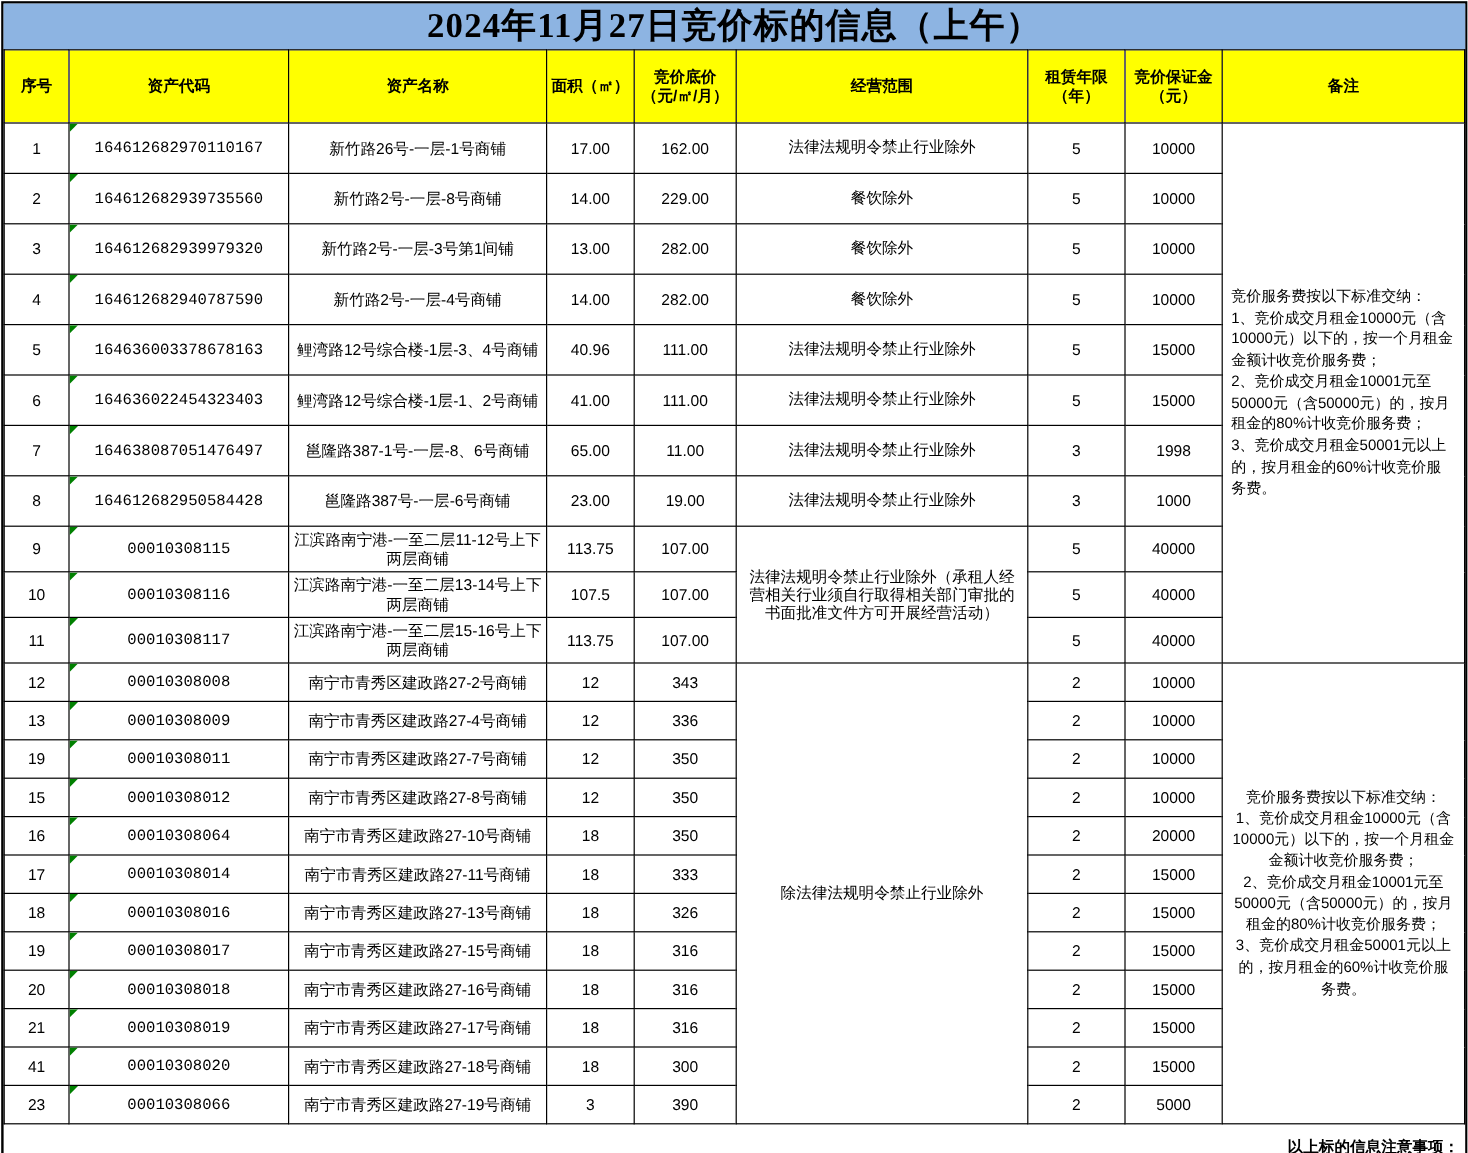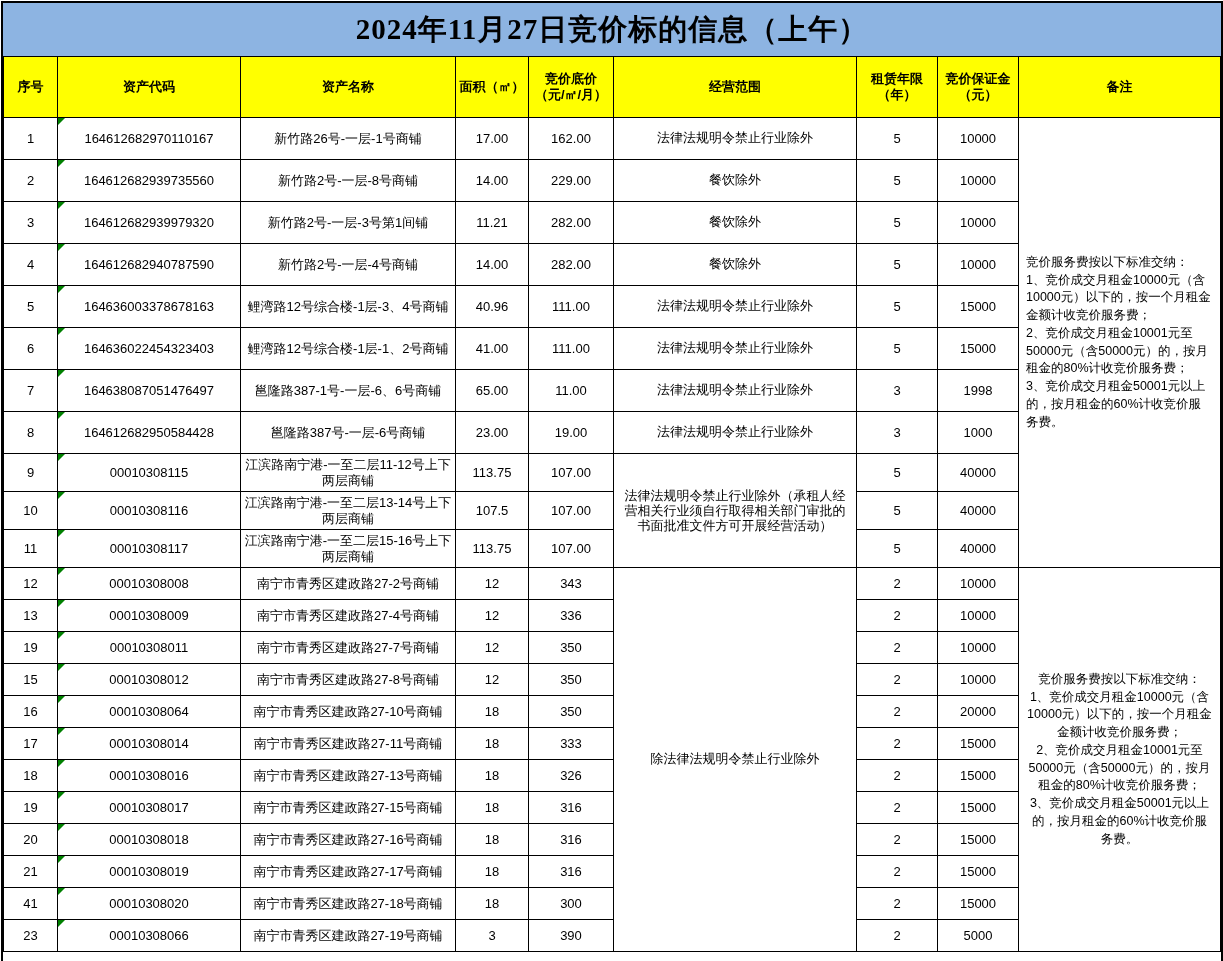--- a/index.html
+++ b/index.html
@@ -1,27 +1,27 @@
 <!DOCTYPE html>
 <html><head>
 <meta charset="utf-8">
 <style>
   html,body{margin:0;padding:0;background:#fff;}
   body{font-family:"Liberation Sans","DejaVu Sans",sans-serif;color:#000;}
   .sheet{display:inline-block;border:2px solid #000;margin:1px;background:#fff;}
-  .title-bar{height:53px;background:#8DB4E2;display:flex;align-items:center;justify-content:center;
+  .title-bar{height:38px;background:#8DB4E2;display:flex;align-items:center;justify-content:center;
     font-size:29px;font-weight:bold;font-family:"Liberation Serif","DejaVu Serif",serif;letter-spacing:1px;}
   table{border-collapse:collapse;table-layout:fixed;width:1217px;}
   th,td{border:1px solid #000;vertical-align:middle;text-align:center;overflow:hidden;}
   th{background:#FFFF00;font-weight:bold;font-size:13px;white-space:pre-line;height:60px;line-height:1.25;padding:0 2px;}
   td{font-size:13px;padding:0 2px;}
   tr.h-sm td{height:25px;}
   tr.h-md td{height:37px;line-height:1.18;}
   tr.h-lg td{height:31px;}
-  td.c1{position:relative;white-space:nowrap;}
+  td.c1{position:relative;white-space:nowrap;font-family:Liberation Mono, monospace;}
   td.c5{padding:8px 8px;line-height:1.3;margin-top:28px;}
   td.remark{white-space:pre-line;font-size:12.5px;line-height:1.42;padding:0 7px;vertical-align:middle;}
   td.rleft{text-align:left;}
   td.rcenter{text-align:center;}
   .tri{position:absolute;top:0;left:0;width:0;height:0;
     border-top:7px solid #008000;border-right:7px solid transparent;}
   .notes{padding:10px 5px 8px 5px;font-size:13px;line-height:17.4px;min-height:120px;}
   .note-line{white-space:pre;text-align:right;}
   .red{color:#b91c1c;}
   .b{font-weight:bold;}
@@ -83,21 +83,21 @@
           <td class="c3">14.00</td>
           <td class="c4">229.00</td>
           <td class="c5">餐饮除外</td>
           <td class="c6">5</td>
           <td class="c7">10000</td>
         </tr>
         <tr class="h-sm">
           <td class="c0">3</td>
           <td class="c1">164612682939979320<span class="tri"></span></td>
           <td class="c2">新竹路2号-一层-3号第1间铺</td>
-          <td class="c3">11.21</td>
+          <td class="c3">13.00</td>
           <td class="c4">282.00</td>
           <td class="c5">餐饮除外</td>
           <td class="c6">5</td>
           <td class="c7">10000</td>
         </tr>
         <tr class="h-sm">
           <td class="c0">4</td>
           <td class="c1">164612682940787590<span class="tri"></span></td>
           <td class="c2">新竹路2号-一层-4号商铺</td>
           <td class="c3">14.00</td>
@@ -122,21 +122,21 @@
           <td class="c2">鲤湾路12号综合楼-1层-1、2号商铺</td>
           <td class="c3">41.00</td>
           <td class="c4">111.00</td>
           <td class="c5">法律法规明令禁止行业除外</td>
           <td class="c6">5</td>
           <td class="c7">15000</td>
         </tr>
         <tr class="h-sm">
           <td class="c0">7</td>
           <td class="c1">164638087051476497<span class="tri"></span></td>
-          <td class="c2">邕隆路387-1号-一层-6、6号商铺</td>
+          <td class="c2">邕隆路387-1号-一层-8、6号商铺</td>
           <td class="c3">65.00</td>
           <td class="c4">11.00</td>
           <td class="c5">法律法规明令禁止行业除外</td>
           <td class="c6">3</td>
           <td class="c7">1998</td>
         </tr>
         <tr class="h-sm">
           <td class="c0">8</td>
           <td class="c1">164612682950584428<span class="tri"></span></td>
           <td class="c2">邕隆路387号-一层-6号商铺</td>

